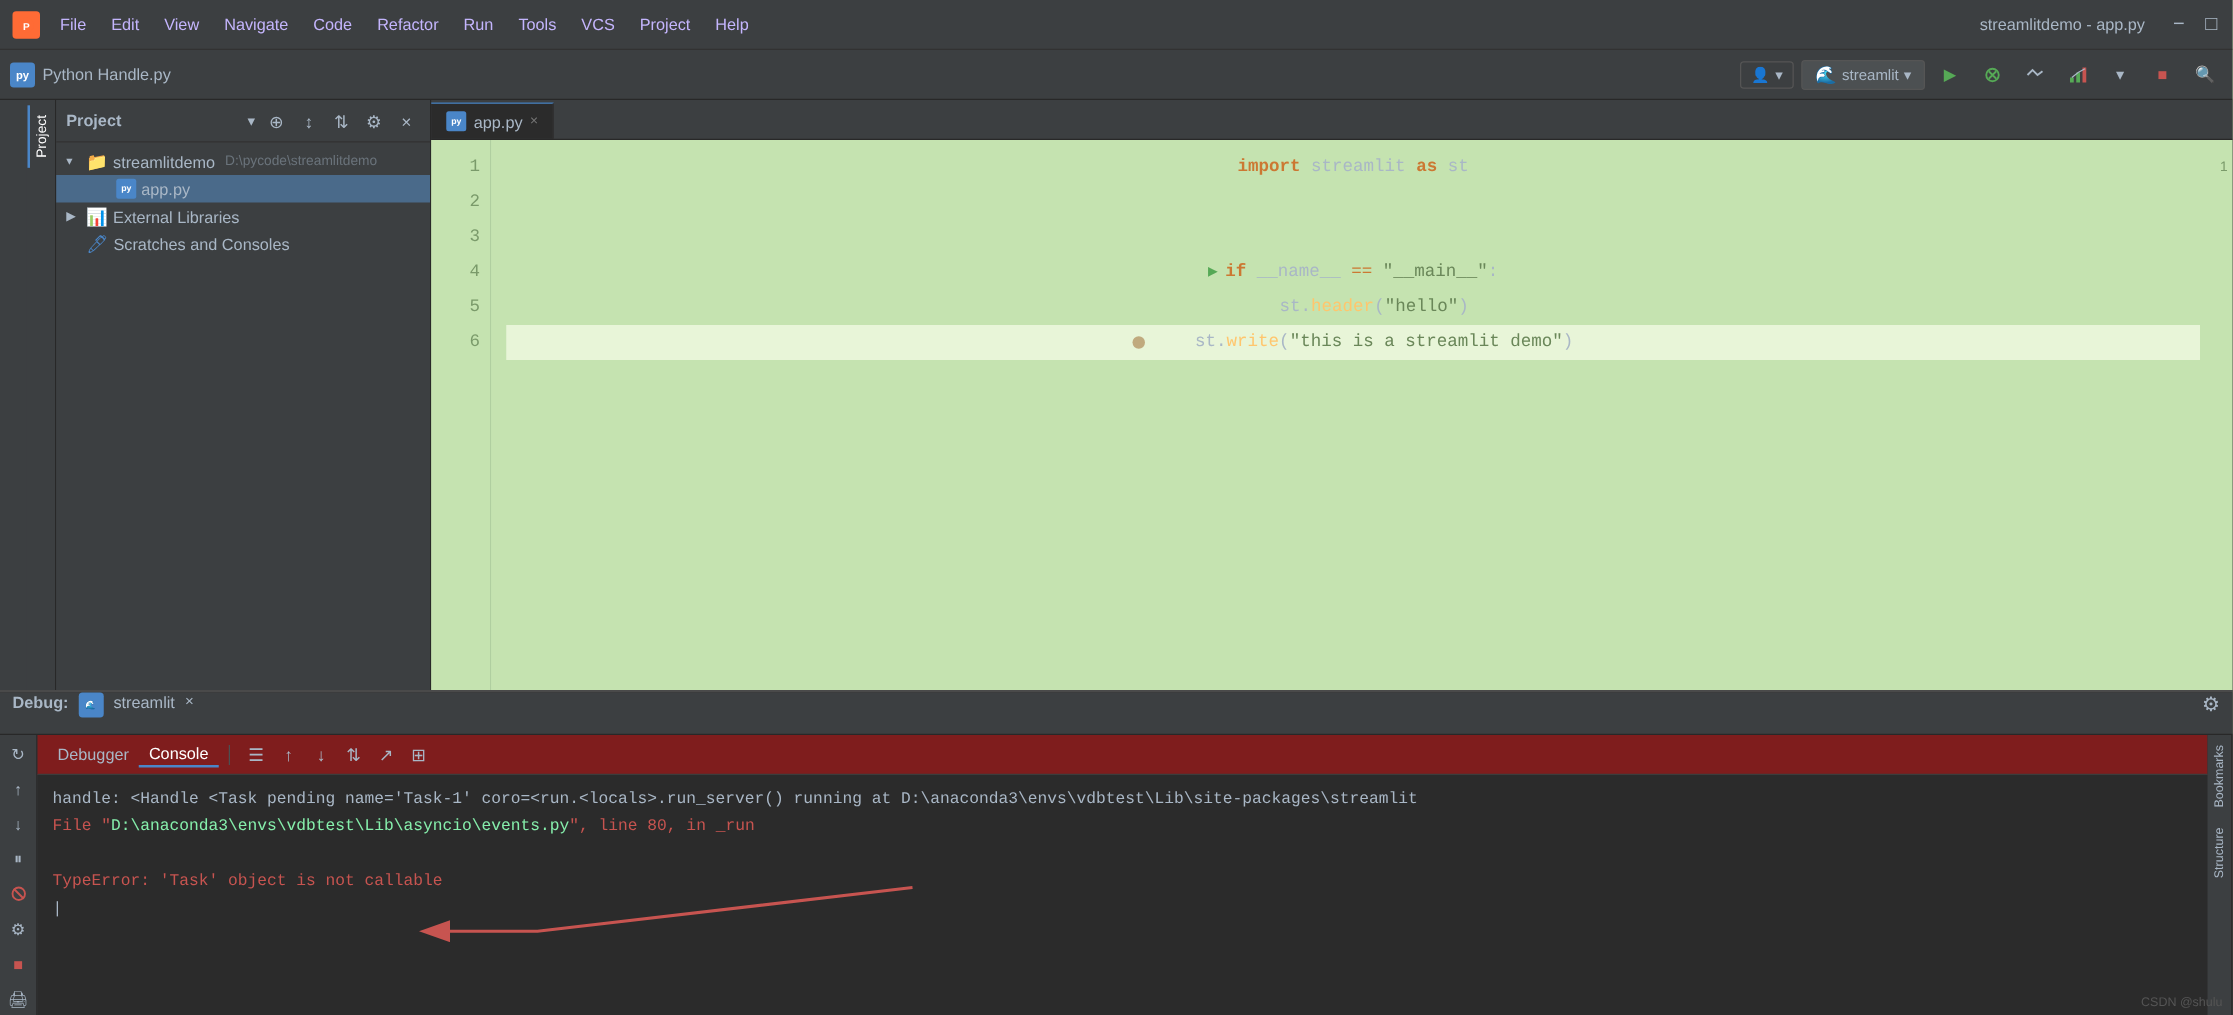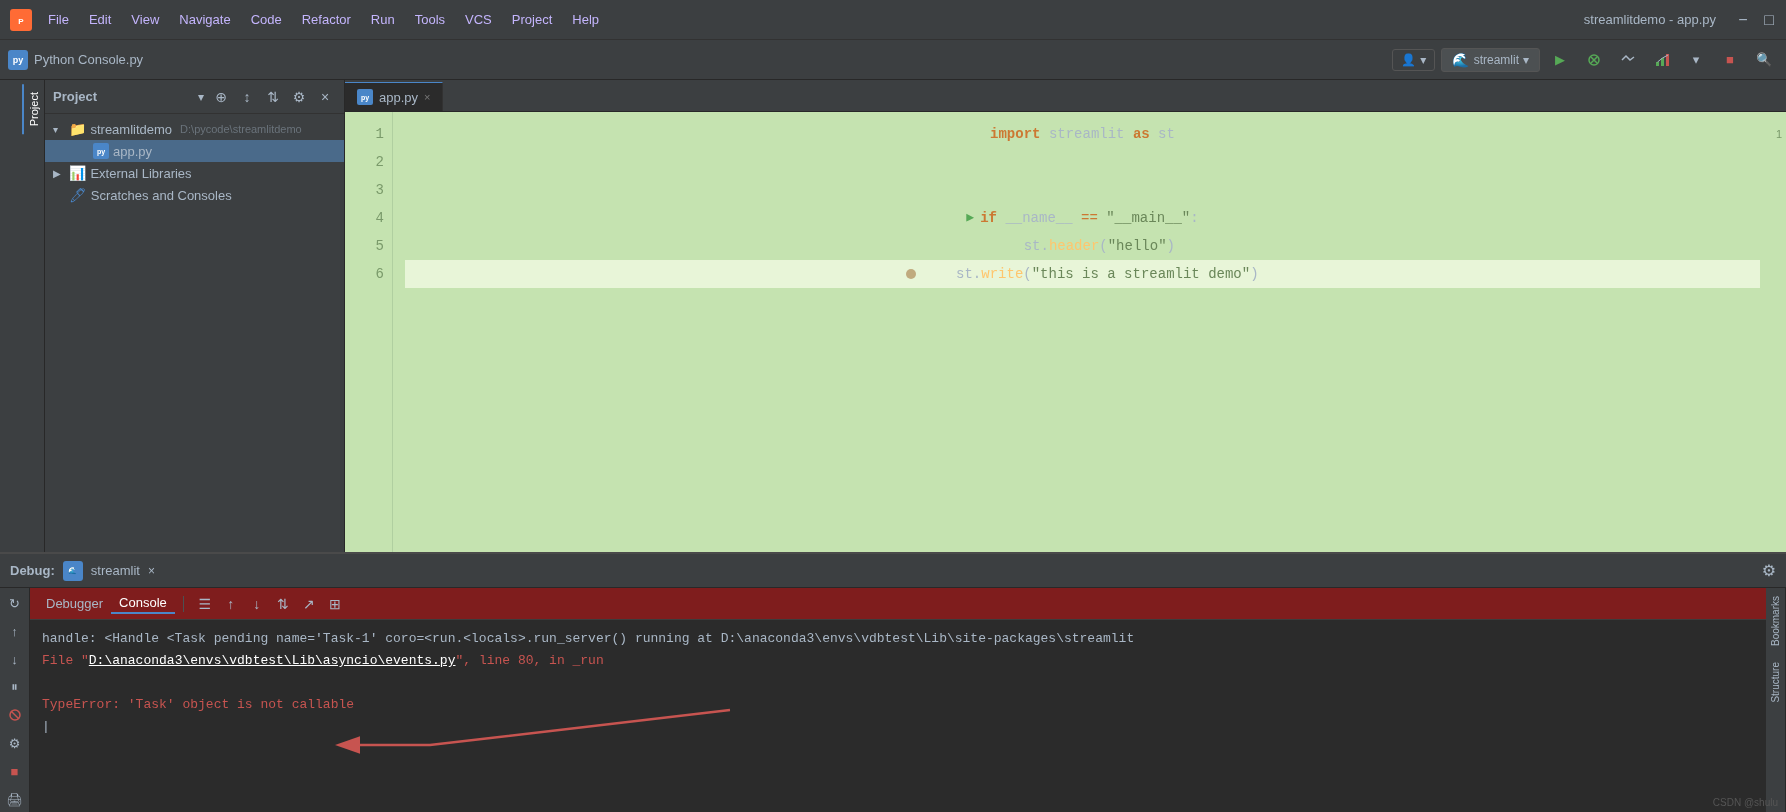--- a/index.html
+++ b/index.html
@@ -378,22 +378,22 @@
 
     
     .debug-panel {
       background: #2b2b2b;
       border-top: 2px solid #4a4a4a;
     }
     .debug-header {
       height: 34px;
       background: #3c3f41;
       display: flex;
-      align-items: center;
-      padding: 15px 10px;
+      align-items: flex-start;
+      padding: 0 10px;
       gap: 8px;
       border-bottom: 1px solid #282828;
     }
     .debug-label {
       font-size: 13px;
       color: #a9b7c6;
       font-weight: bold;
     }
     .debug-tab-item {
       display: flex;
@@ -434,22 +434,21 @@
       height: 200px;
       overflow-y: auto;
       position: relative;
     }
     .console-line {
       line-height: 22px;
       color: #a9b7c6;
     }
     .console-line.error { color: #c75450; }
     .console-link {
-      color: #ffffff;
-      text-decoration: underline;
+      color: #86efac;
       cursor: pointer;
     }
 
     
     .panel-side-labels {
       width: 20px;
       background: #3c3f41;
       display: flex;
       flex-direction: column;
       align-items: center;
@@ -522,21 +521,21 @@
   <span class="title-bar-title">streamlitdemo - app.py</span>
   <div class="title-bar-controls">
     <span class="title-btn">−</span>
     <span class="title-btn">□</span>
   </div>
 </div>
 
 <div class="toolbar">
   <div class="toolbar-logo">
     <div class="py-icon">py</div>
-    <span>Python Console.py</span>
+    <span>Python Handle.py</span>
   </div>
   <div class="toolbar-spacer"></div>
   <div class="toolbar-right">
     <div class="user-btn">
       <span>👤</span>
       <span>▾</span>
     </div>
     <div class="run-config-btn">
       <span class="sl-icon">🌊</span>
       <span>streamlit</span>

